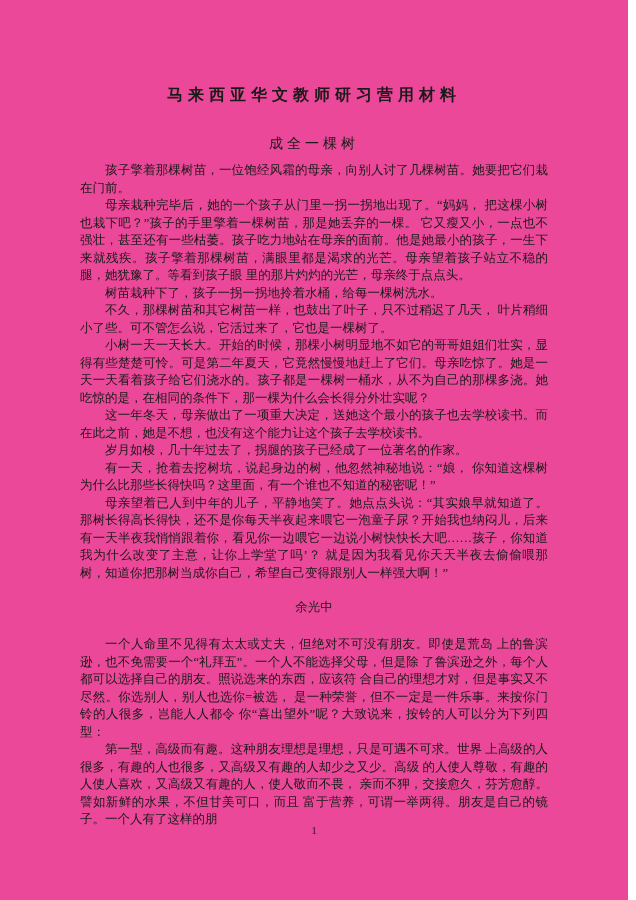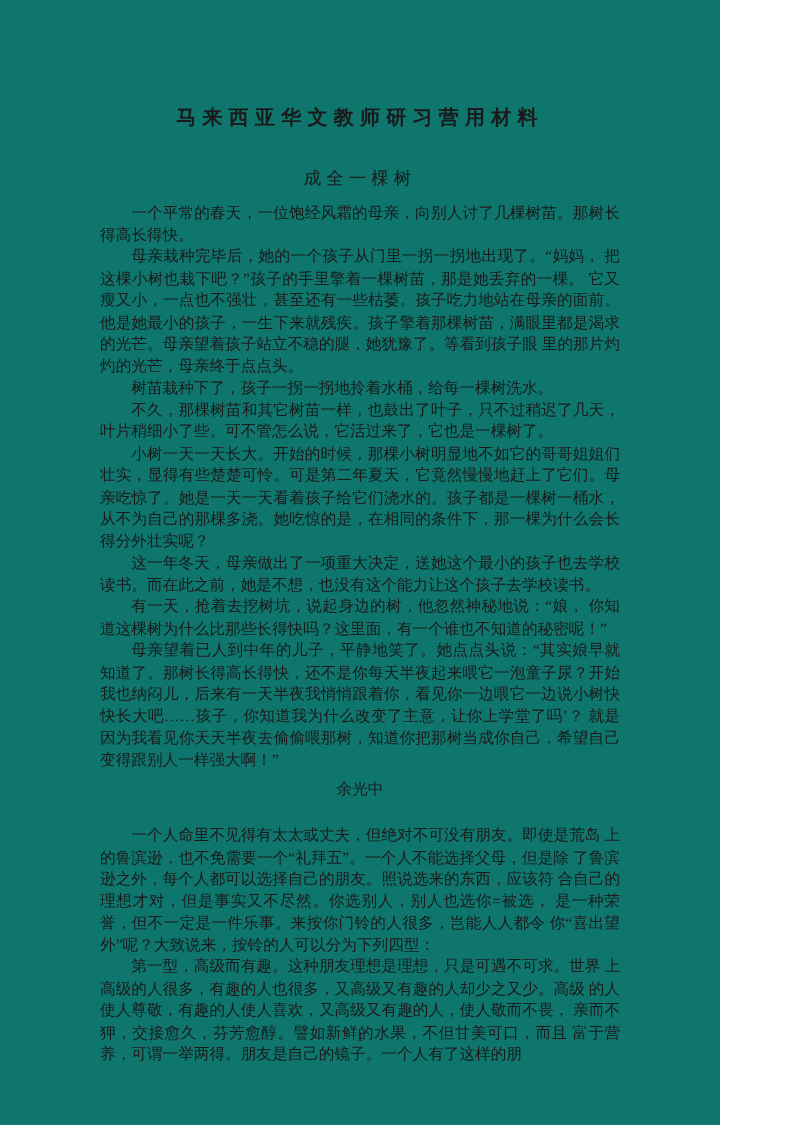--- a/index.html
+++ b/index.html
@@ -6,23 +6,23 @@
   html, body { background: #ffffff; }
   body {
     width: 636px;
     height: 900px;
     font-family: "Liberation Serif", "DejaVu Serif", serif;
     color: #1a1a1a;
     overflow: hidden;
   }
   .page {
     position: relative;
-    width: 576px;
+    width: 628px;
     height: 900px;
-    background: #0f766e;
+    background: #ec4899;
     padding: 0 80px;
   }
   .doc-title {
     padding-top: 84px;
     text-align: center;
     font-size: 16px;
     font-weight: 700;
     letter-spacing: 5px;
     line-height: 21px;
     white-space: nowrap;
@@ -33,21 +33,21 @@
     font-weight: 400;
     letter-spacing: 4px;
     line-height: 22px;
   }
   .article-1 .article-title { margin-top: 28px; }
   .article-2 .article-title { margin-top: 36px; }
   .article-author {
     text-align: center;
     font-size: 12.5px;
     line-height: 15px;
-    margin-top: 7px;
+    margin-top: 18px;
   }
   .article-body { margin-top: 7px; }
   .article-2 .article-body { margin-top: 21px; }
   .para {
     font-size: 12.5px;
     line-height: 17.5px;
     text-align: justify;
     text-indent: 2em;
   }
   .page-number {
@@ -63,26 +63,27 @@
 </head>
 <body>
 
 <div class="page">
 
   <h1 class="doc-title">马来西亚华文教师研习营用材料</h1>
 
   <section class="article-1">
     <h2 class="article-title">成全一棵树</h2>
     <div class="article-body">
-      <p class="para">一个平常的春天，一位饱经风霜的母亲，向别人讨了几棵树苗。那树长得高长得快。</p>
+      <p class="para">孩子擎着那棵树苗，一位饱经风霜的母亲，向别人讨了几棵树苗。她要把它们栽在门前。</p>
       <p class="para">母亲栽种完毕后，她的一个孩子从门里一拐一拐地出现了。“妈妈， 把这棵小树也栽下吧？”孩子的手里擎着一棵树苗，那是她丢弃的一棵。 它又瘦又小，一点也不强壮，甚至还有一些枯萎。孩子吃力地站在母亲的面前。他是她最小的孩子，一生下来就残疾。孩子擎着那棵树苗，满眼里都是渴求的光芒。母亲望着孩子站立不稳的腿，她犹豫了。等看到孩子眼 里的那片灼灼的光芒，母亲终于点点头。</p>
       <p class="para">树苗栽种下了，孩子一拐一拐地拎着水桶，给每一棵树洗水。</p>
       <p class="para">不久，那棵树苗和其它树苗一样，也鼓出了叶子，只不过稍迟了几天， 叶片稍细小了些。可不管怎么说，它活过来了，它也是一棵树了。</p>
       <p class="para">小树一天一天长大。开始的时候，那棵小树明显地不如它的哥哥姐姐们壮实，显得有些楚楚可怜。可是第二年夏天，它竟然慢慢地赶上了它们。母亲吃惊了。她是一天一天看着孩子给它们浇水的。孩子都是一棵树一桶水，从不为自己的那棵多浇。她吃惊的是，在相同的条件下，那一棵为什么会长得分外壮实呢？</p>
       <p class="para">这一年冬天，母亲做出了一项重大决定，送她这个最小的孩子也去学校读书。而在此之前，她是不想，也没有这个能力让这个孩子去学校读书。</p>
+      <p class="para">岁月如梭，几十年过去了，拐腿的孩子已经成了一位著名的作家。</p>
       <p class="para">有一天，抢着去挖树坑，说起身边的树，他忽然神秘地说：“娘， 你知道这棵树为什么比那些长得快吗？这里面，有一个谁也不知道的秘密呢！”</p>
       <p class="para">母亲望着已人到中年的儿子，平静地笑了。她点点头说：“其实娘早就知道了。那树长得高长得快，还不是你每天半夜起来喂它一泡童子尿？开始我也纳闷儿，后来有一天半夜我悄悄跟着你，看见你一边喂它一边说小树快快长大吧……孩子，你知道我为什么改变了主意，让你上学堂了吗’？ 就是因为我看见你天天半夜去偷偷喂那树，知道你把那树当成你自己，希望自己变得跟别人一样强大啊！”</p>
     </div>
   </section>
 
   <section class="article-2">
     <div class="article-author">余光中</div>
     <div class="article-body">
       <p class="para">一个人命里不见得有太太或丈夫，但绝对不可没有朋友。即使是荒岛 上的鲁滨逊，也不免需要一个“礼拜五”。一个人不能选择父母，但是除 了鲁滨逊之外，每个人都可以选择自己的朋友。照说选来的东西，应该符 合自己的理想才对，但是事实又不尽然。你选别人，别人也选你=被选， 是一种荣誉，但不一定是一件乐事。来按你门铃的人很多，岂能人人都令 你“喜出望外”呢？大致说来，按铃的人可以分为下列四型：</p>
       <p class="para">第一型，高级而有趣。这种朋友理想是理想，只是可遇不可求。世界 上高级的人很多，有趣的人也很多，又高级又有趣的人却少之又少。高级 的人使人尊敬，有趣的人使人喜欢，又高级又有趣的人，使人敬而不畏， 亲而不狎，交接愈久，芬芳愈醇。譬如新鲜的水果，不但甘美可口，而且 富于营养，可谓一举两得。朋友是自己的镜子。一个人有了这样的朋</p>

